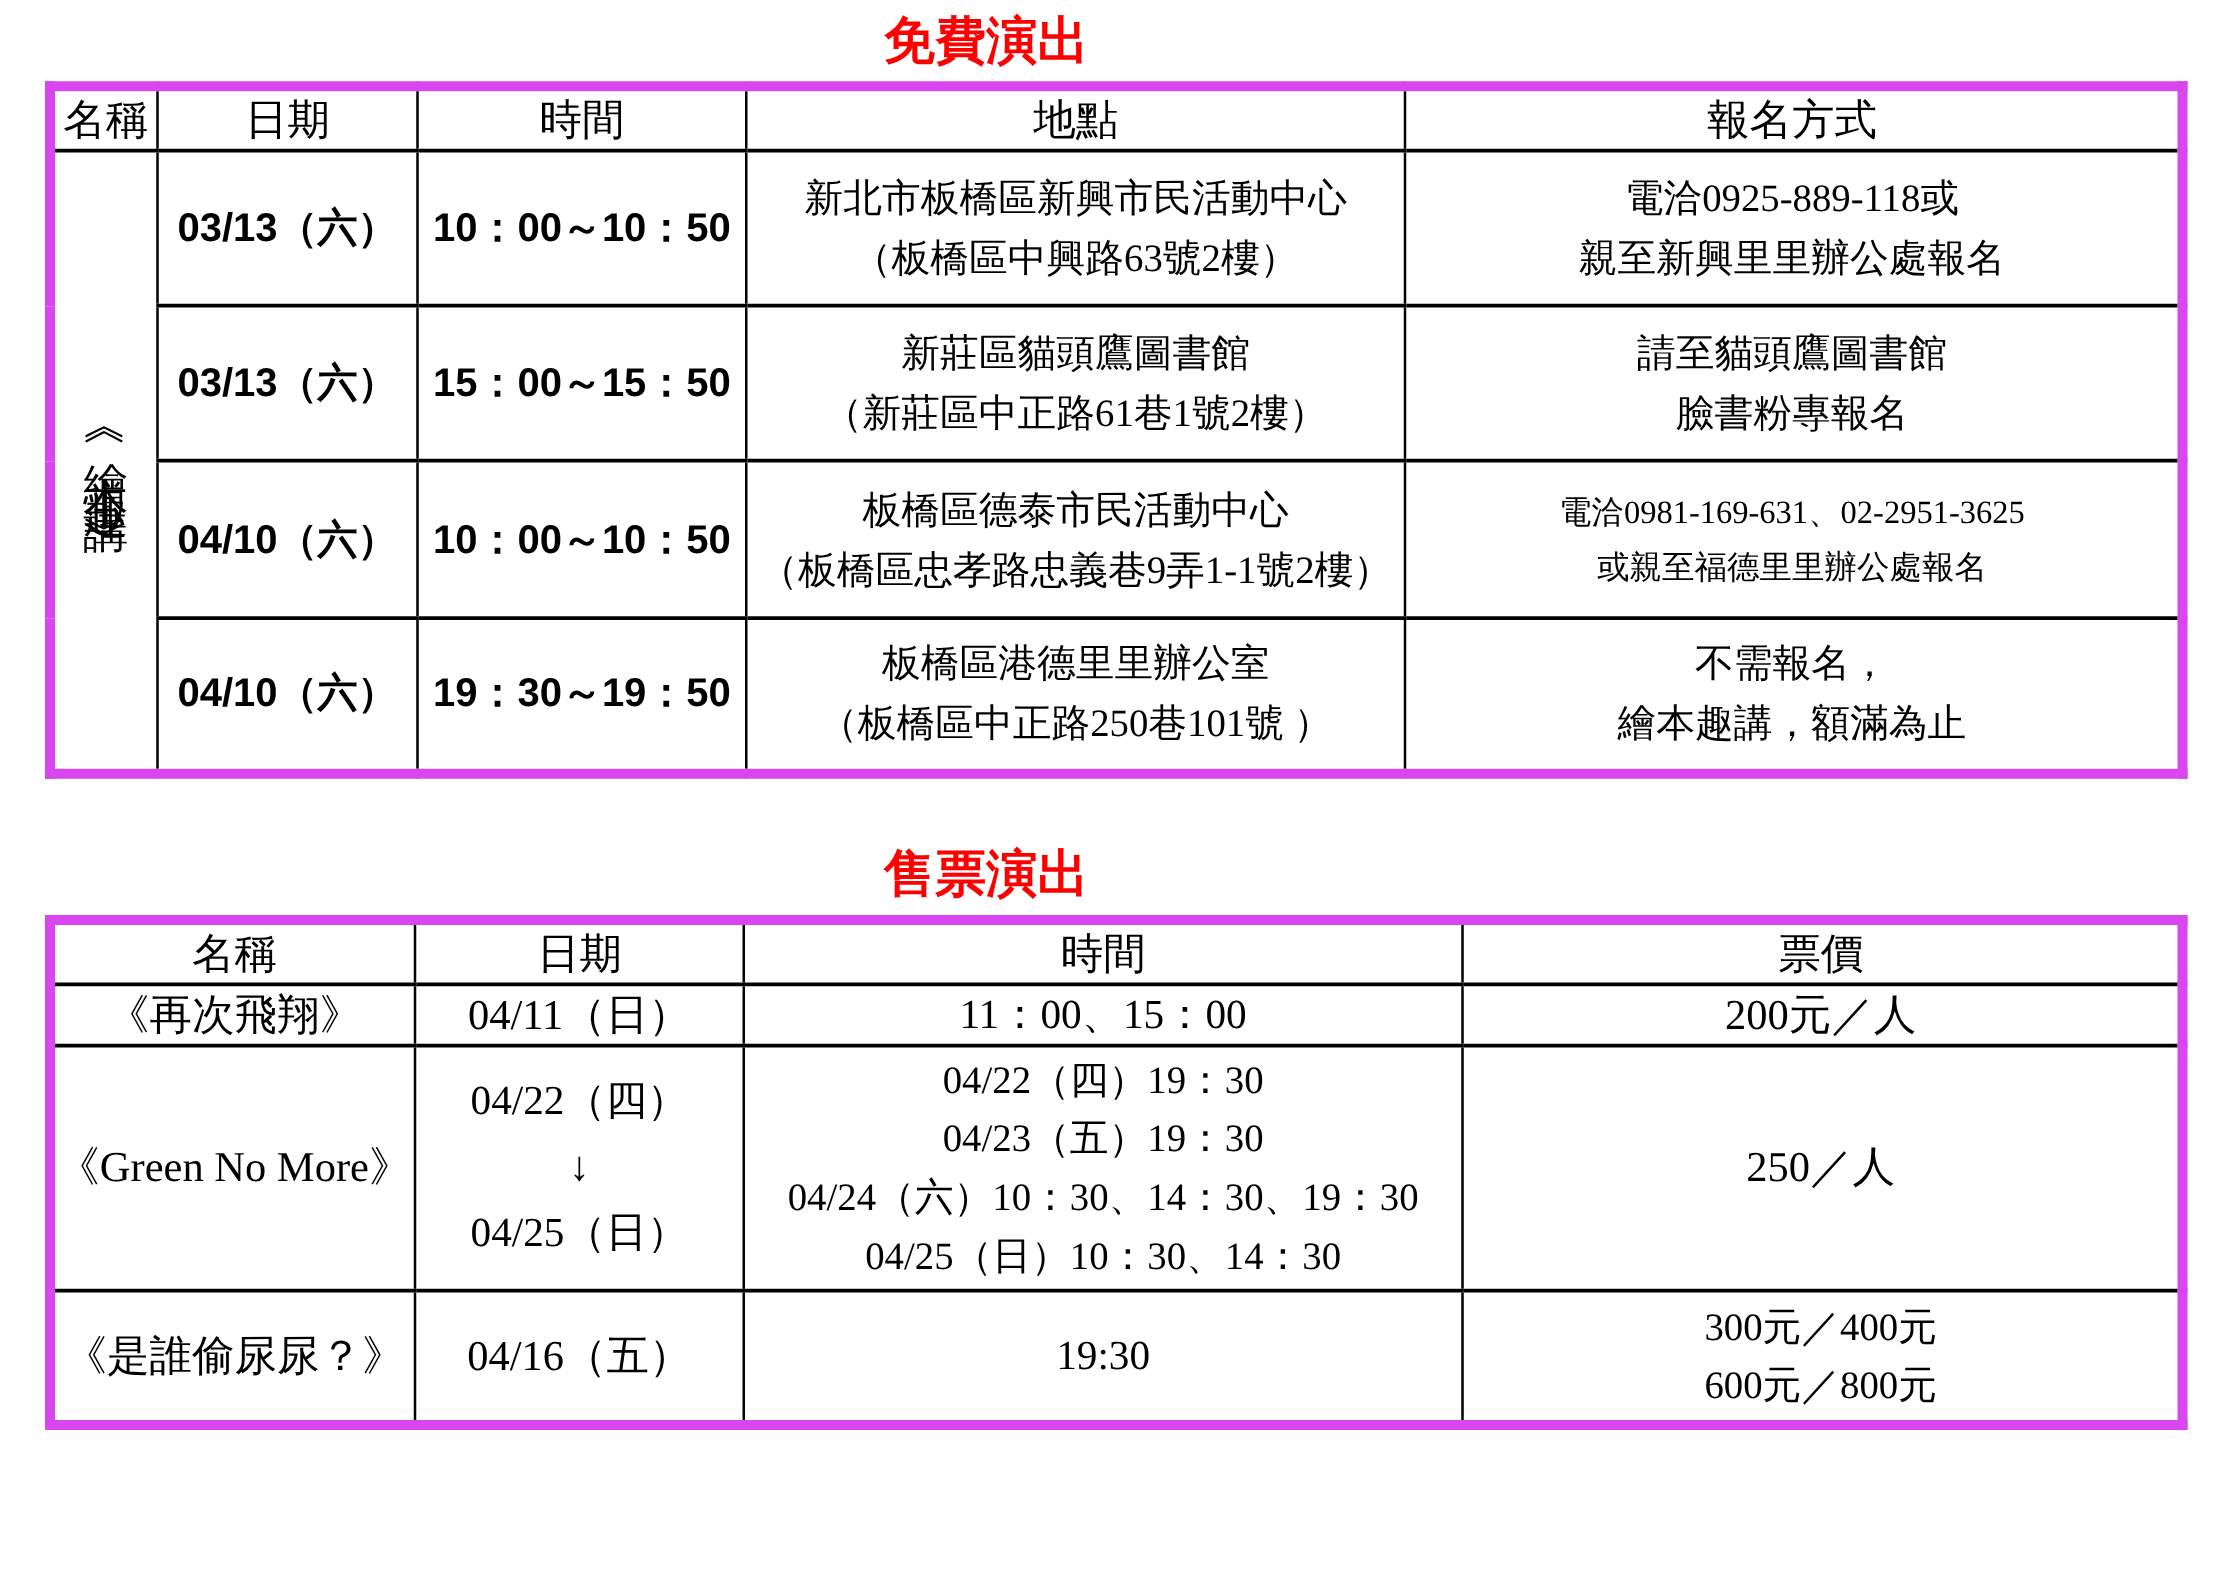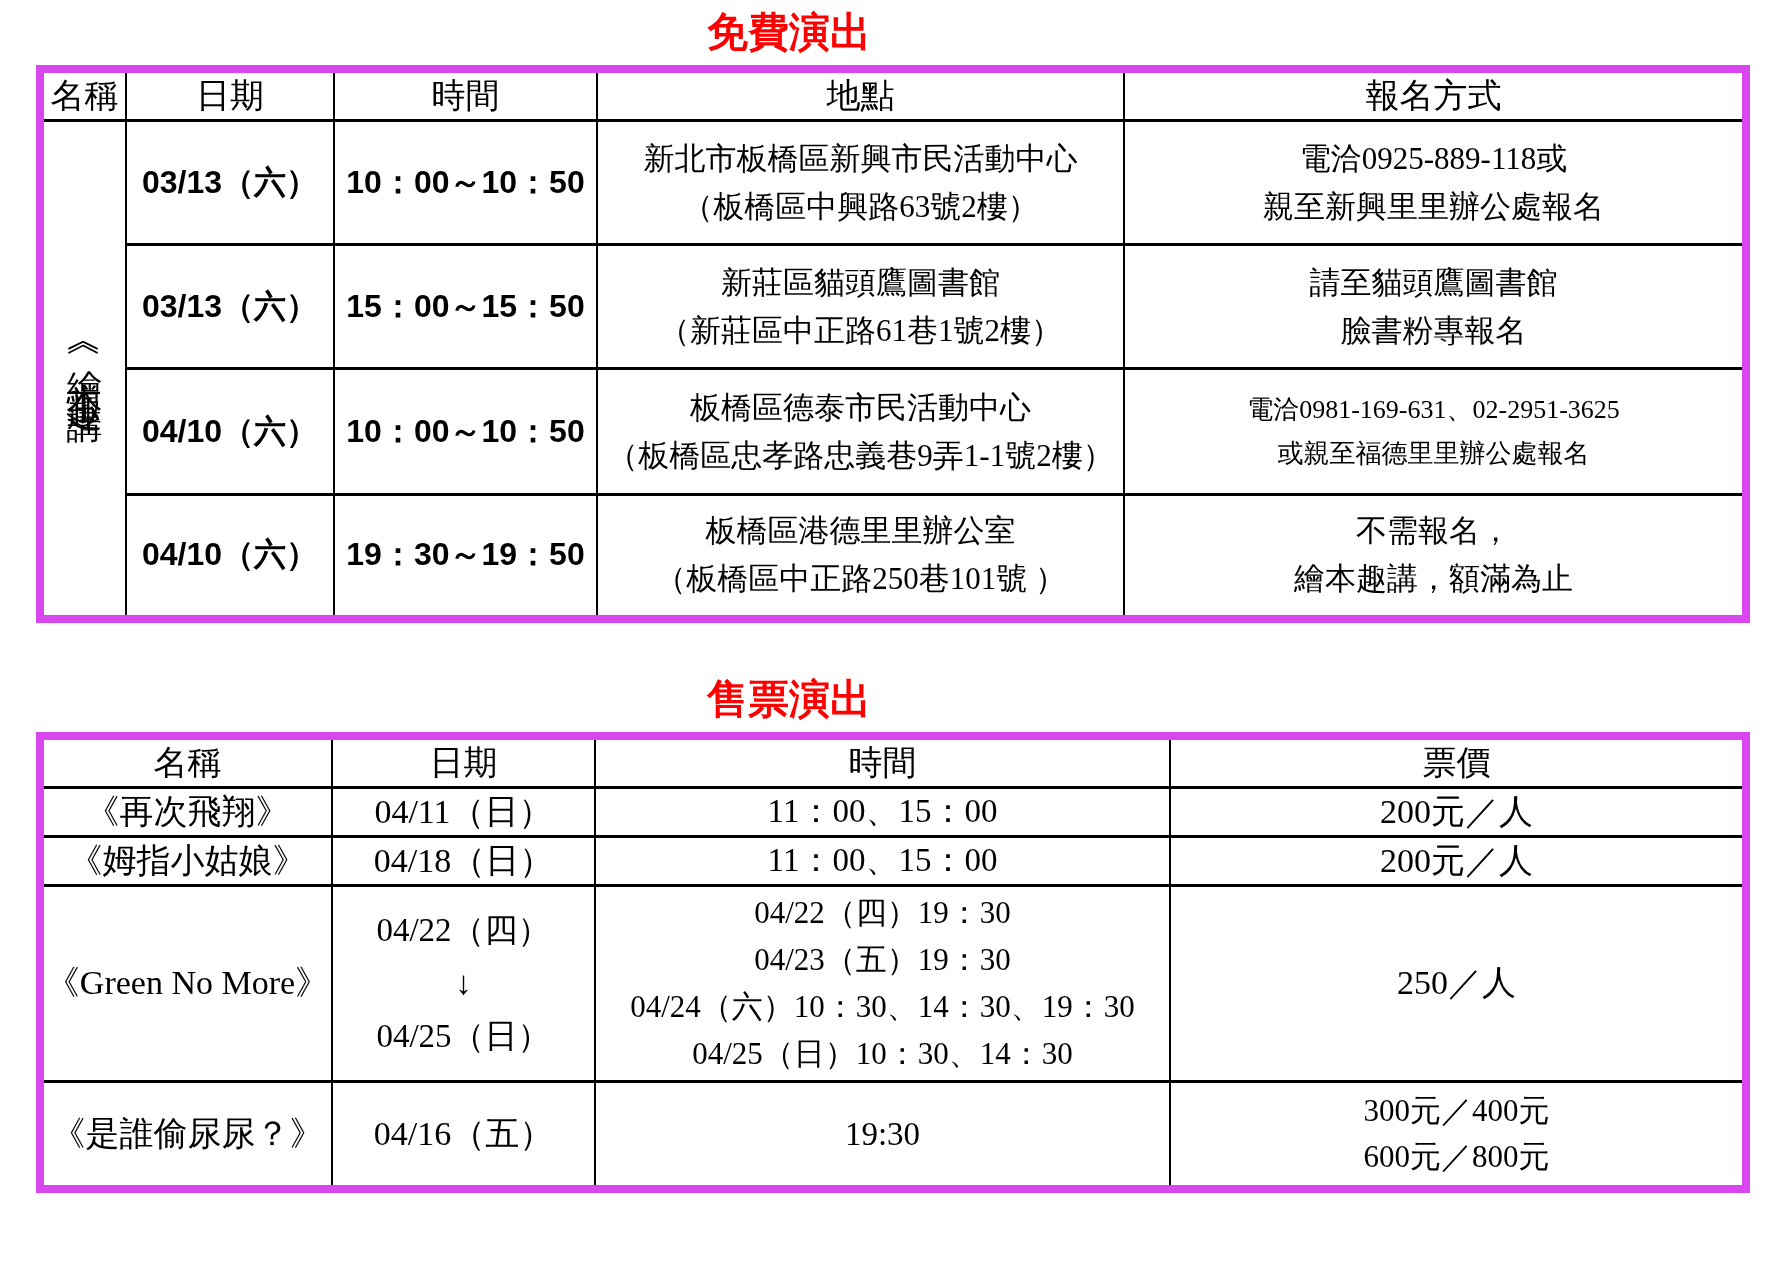--- a/index.html
+++ b/index.html
@@ -180,26 +180,20 @@
         <th>票價</th>
       </tr>
 
       <tr style="height:42px">
         <td class="t2-text">《再次飛翔》</td>
         <td class="t2-text">04/11（日）</td>
         <td class="t2-time">11：00、15：00</td>
         <td class="t2-text">200元／人</td>
       </tr>
 
-      <tr style="height:42px">
-        <td class="t2-text">《姆指小姑娘》</td>
-        <td class="t2-text">04/18（日）</td>
-        <td class="t2-time">11：00、15：00</td>
-        <td class="t2-text">200元／人</td>
-      </tr>
 
       <tr style="height:196px">
         <td class="t2-text">《Green No More》</td>
         <td class="green-dates">
           <div>04/22（四）</div>
           <div>↓</div>
           <div>04/25（日）</div>
         </td>
         <td class="green-times">
           <div>04/22（四）19：30</div>

